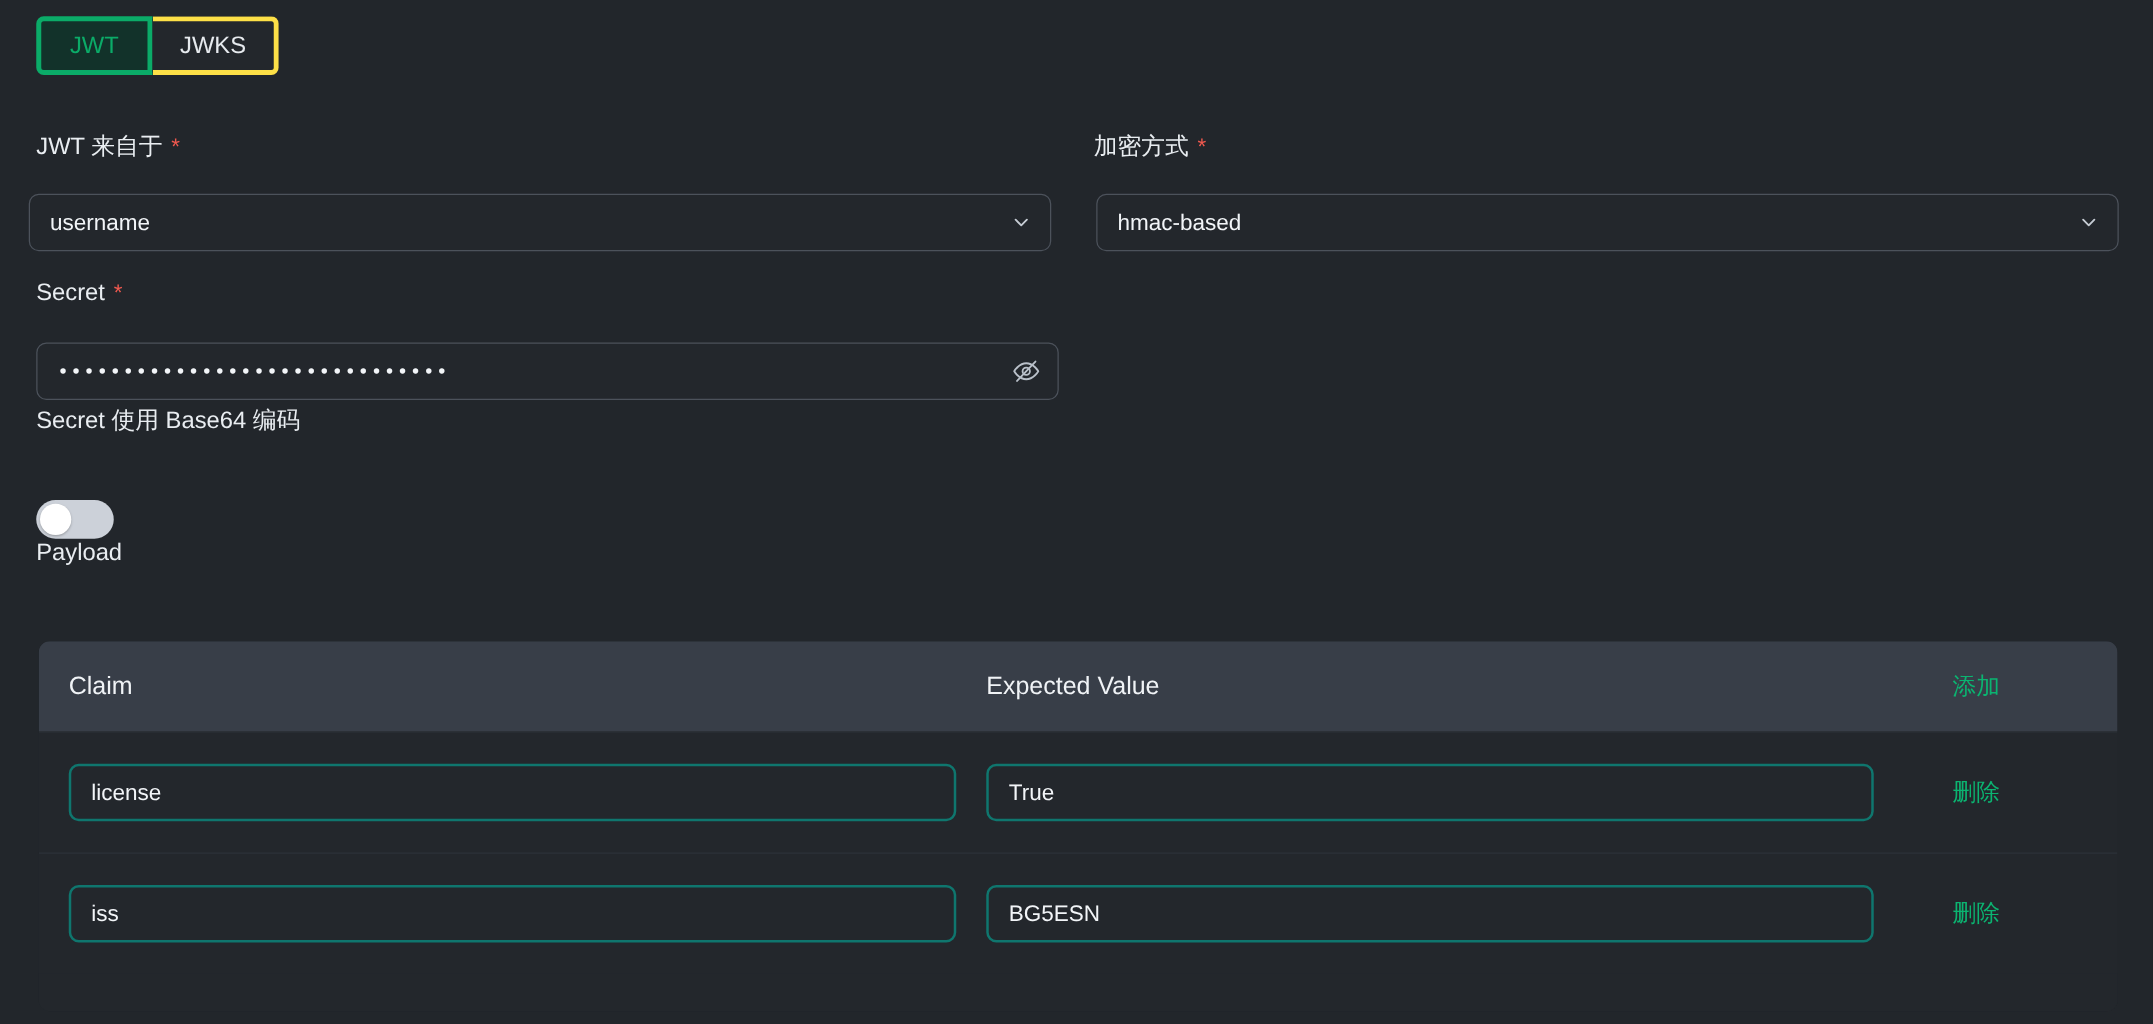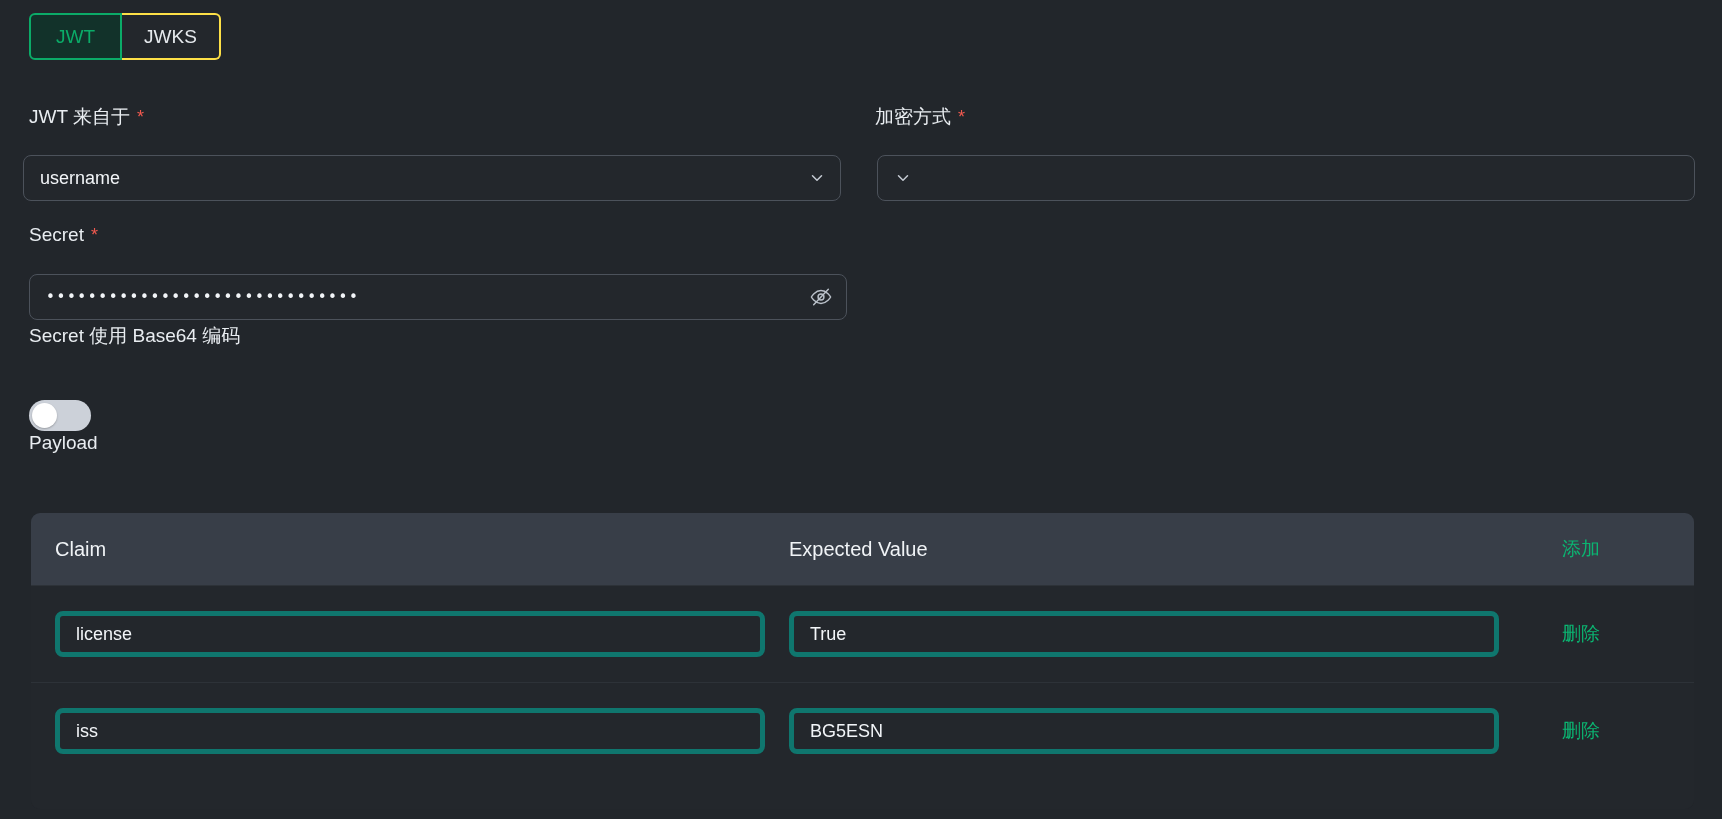--- a/index.html
+++ b/index.html
@@ -24,21 +24,21 @@
     height: 47px;
     border-radius: 6px;
   }
   .tab {
     display: flex; align-items: center; justify-content: center;
     height: 47px;
     padding: 0 22px;
     font-size: 19px;
     color: #e6eaee;
     background: #23272c;
-    border: 2px solid #fde047;
+    border: 4px solid #fde047;
     cursor: pointer;
     user-select: none;
   }
   .tab:first-child {
     border-top-left-radius: 6px;
     border-bottom-left-radius: 6px;
   }
   .tab:last-child {
     border-top-right-radius: 6px;
     border-bottom-right-radius: 6px;
@@ -181,21 +181,21 @@
   .trow:first-of-type { border-top: none; }
   .cell-claim { width: 734px; }
   .cell-value { flex: 1; }
   .cell-action {
     width: 140px;
     padding-left: 8px;
   }
   .tinput {
     height: 46px;
     background: #23272c;
-    border: 5px solid #0f766e;
+    border: 2px solid #0f766e;
     border-radius: 8px;
     display: flex;
     align-items: center;
     padding: 0 16px;
     font-size: 18px;
     color: #f2f5f8;
     cursor: text;
   }
   .cell-claim .tinput { width: 710px; }
   .cell-value .tinput { width: 710px; }
@@ -229,20 +229,21 @@
           <polyline points="6 9 12 15 18 9"></polyline>
         </svg>
     </span>
   </div>
 
   <div class="label" style="left:875px; top:104px;">
     <span>加密方式</span><span class="req">*</span>
   </div>
 
   <div class="select" style="left:877px; top:155px; width:818px;">
+    <span class="value">hmac-based</span>
     <span class="chev">
       <svg viewBox="0 0 24 24" fill="none" stroke="currentColor" stroke-width="2" stroke-linecap="round" stroke-linejoin="round">
           <polyline points="6 9 12 15 18 9"></polyline>
         </svg>
     </span>
   </div>
 
   <div class="label" style="left:29px; top:224px;">
     <span>Secret</span><span class="req">*</span>
   </div>

